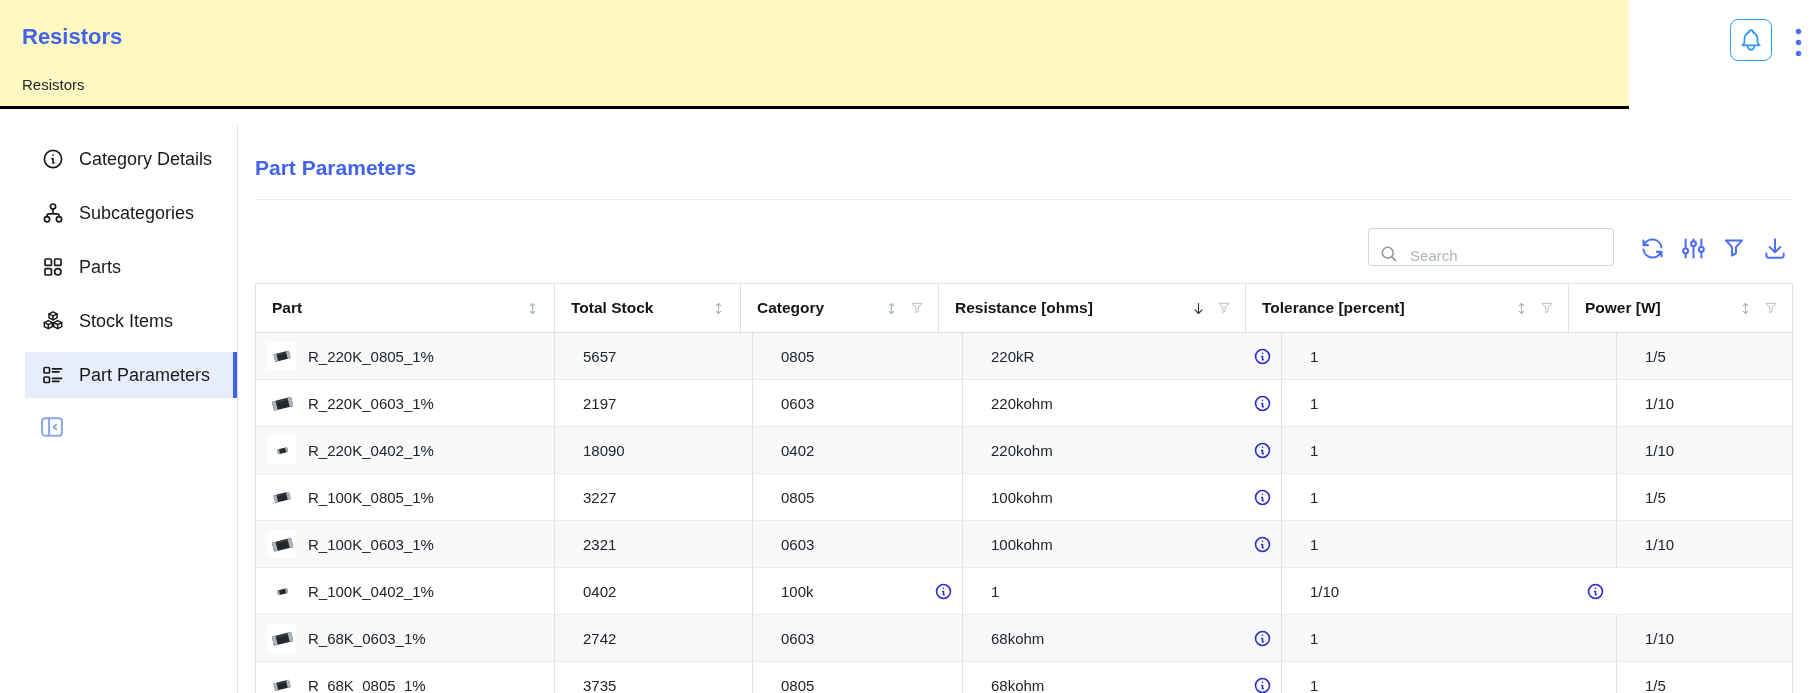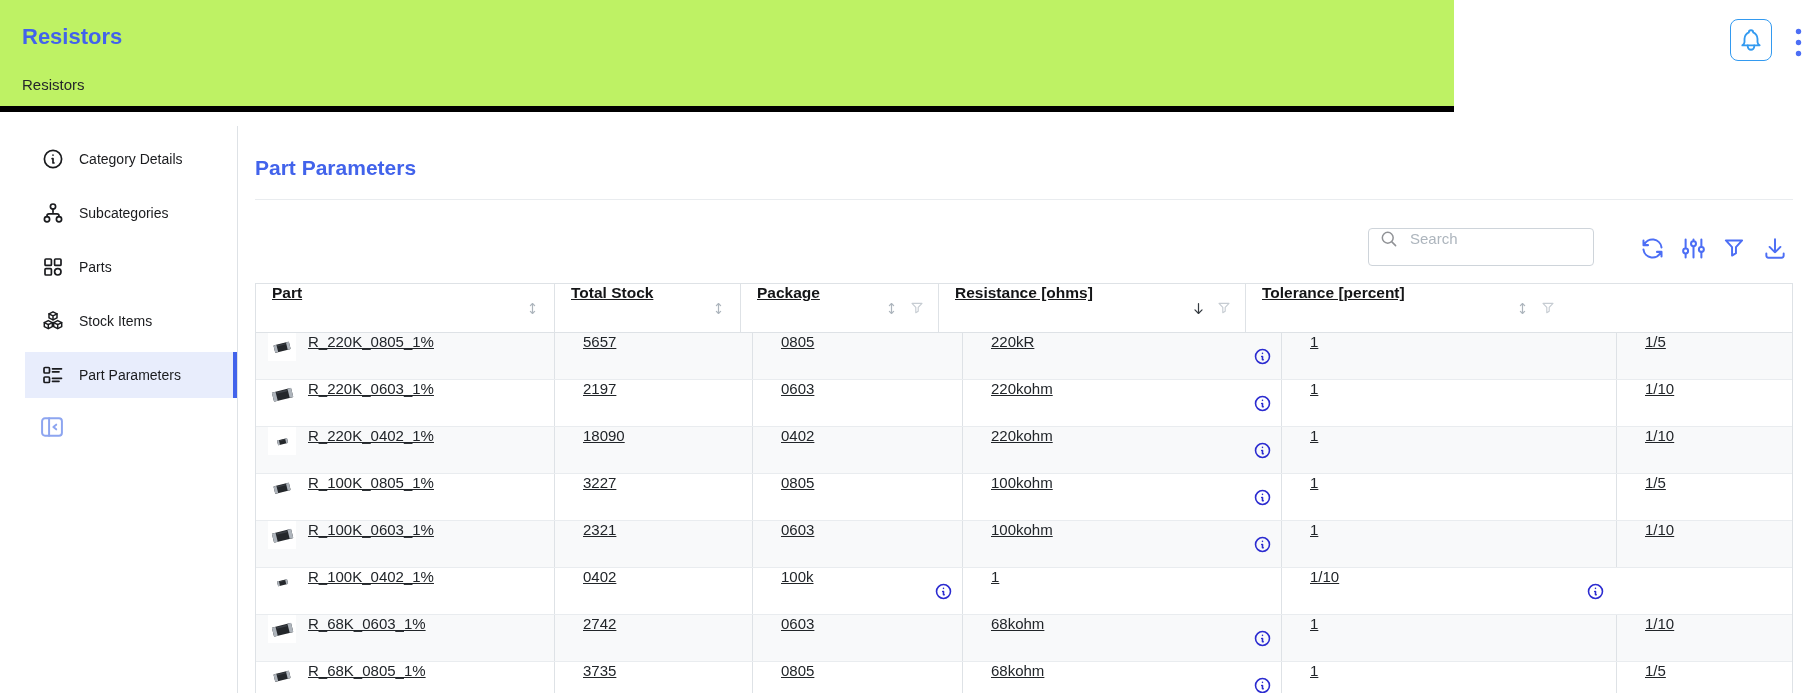--- a/index.html
+++ b/index.html
@@ -2,58 +2,58 @@
 <html><head>
 <meta charset="utf-8">
 <style>
   html,body{margin:0;padding:0;background:#fff;}
   body{width:1817px;height:693px;overflow:hidden;position:relative;
        font-family:"Liberation Sans","DejaVu Sans",sans-serif;color:#1a1b1e;}
   .icn{display:inline-flex;align-items:center;justify-content:center;flex:0 0 auto;}
   .icn svg{display:block;}
 
   
-  .topbar{position:absolute;left:0;top:0;width:1454px;height:106px;background:#bef264;
-          border-bottom:6px solid #000000;}
+  .topbar{position:absolute;left:0;top:0;width:1629px;height:106px;background:#fef9c3;
+          border-bottom:3px solid #000000;}
   .page-title{position:absolute;left:22px;top:24px;margin:0;font-size:22px;font-weight:700;color:#4263eb;}
   .breadcrumb{position:absolute;left:22px;top:76px;font-size:15px;color:#25262b;cursor:pointer;background:none;border:none;padding:0;}
   .bell-btn{position:absolute;left:1730px;top:19px;width:42px;height:42px;background:#fff;
             border:1px solid #339af0;border-radius:8px;display:flex;align-items:center;justify-content:center;cursor:pointer;}
   .dots-btn{position:absolute;left:1789px;top:24px;width:18px;height:36px;background:none;border:none;
             display:flex;align-items:center;justify-content:center;cursor:pointer;}
 
   
   .side-divider{position:absolute;left:237px;top:126px;bottom:0;width:1px;background:#dee2e6;}
   .sidebar{position:absolute;left:25px;top:136px;width:212px;display:flex;flex-direction:column;gap:8px;}
   .side-item{position:relative;height:46px;display:flex;align-items:center;padding-left:16px;cursor:pointer;background:transparent;}
   .side-item.active{background:#e8edfc;}
   .side-item .active-bar{position:absolute;right:0;top:0;bottom:0;width:4px;background:#4263eb;}
-  .side-label{margin-left:14px;font-size:14px;color:#1a1b1e;white-space:nowrap;}
+  .side-label{margin-left:14px;font-size:18px;color:#1a1b1e;white-space:nowrap;}
   .collapse-btn{position:absolute;left:37px;top:413px;width:30px;height:30px;background:none;border:none;padding:0;cursor:pointer;color:#8da5f0;}
 
   
   .panel-title{position:absolute;left:255px;top:156px;margin:0;font-size:21px;font-weight:700;color:#4263eb;}
   .title-divider{position:absolute;left:255px;top:199px;width:1538px;height:1px;background:#e9ecef;}
 
-  .search-box{position:absolute;left:1368px;top:228px;width:226px;height:38px;border:1px solid #ced4da;
-              border-radius:4px;background:#fff;display:flex;align-items:flex-start;padding:0 10px;box-sizing:border-box;}
+  .search-box{position:absolute;left:1368px;top:228px;width:246px;height:38px;border:1px solid #ced4da;
+              border-radius:4px;background:#fff;display:flex;align-items:flex-end;padding:0 10px;box-sizing:border-box;}
   .search-box input{border:none;outline:none;flex:1;margin-left:8px;font-size:15px;color:#1a1b1e;
                     font-family:"Liberation Sans","DejaVu Sans",sans-serif;background:transparent;min-width:0;}
   .search-box input::placeholder{color:#adb5bd;}
   .toolbar{position:absolute;left:1638px;top:234px;display:flex;gap:13px;align-items:center;}
   .tool-btn{width:28px;height:28px;background:none;border:none;padding:0;cursor:pointer;color:#4c6ef5;
             display:flex;align-items:center;justify-content:center;}
 
   
   .table{position:absolute;left:255px;top:283px;width:1538px;border:1px solid #dee2e6;box-sizing:border-box;background:#fff;}
   .tr{display:grid;grid-template-columns:299px 186px 198px 307px 323px 223px;}
   .thead .tr{height:48px;border-bottom:1px solid #dee2e6;background:#fff;}
   .tbody .tr{height:46px;border-bottom:1px solid #e9ecef;gap:12px;}
   .tbody .tr:nth-child(odd){background:#f8f9fa;}
-  .th,.td{display:flex;border-right:1px solid #dee2e6;box-sizing:border-box;overflow:hidden;text-decoration:underline;}
+  .th,.td{display:flex;align-items:center;border-right:1px solid #dee2e6;box-sizing:border-box;overflow:hidden;}
   .th:last-child,.td:last-child{border-right:none;}
   .th{padding:0 13px 0 16px;cursor:pointer;}
   .th .th-label{font-size:15.5px;font-weight:700;color:#141517;white-space:nowrap;}
   .th .th-spacer{flex:1;}
   .th .icn{margin-left:9px;}
   .td{padding:0 12px 0 16px;font-size:15px;color:#212529;}
   .td.part-cell{padding-left:12px;}
   .td.part-cell .thumb{width:28px;height:28px;display:flex;align-items:center;justify-content:center;margin-right:12px;background:#fff;}
   .td.part-cell .thumb svg{display:block;}
   .td .cell-spacer{flex:1;}
@@ -218,21 +218,21 @@
         <div class="th">
           <span class="th-label">Total Stock</span>
           <span class="th-spacer"></span>
           <span class="icn">
             <svg width="17" height="17" viewBox="0 0 24 24" fill="none" stroke="#adb5bd" stroke-width="1.7" stroke-linecap="round" stroke-linejoin="round">
               <path d="M12 5v14M9 8l3-3l3 3M9 16l3 3l3-3"></path>
             </svg>
           </span>
         </div>
         <div class="th">
-          <span class="th-label">Package</span>
+          <span class="th-label">Category</span>
           <span class="th-spacer"></span>
           <span class="icn">
             <svg width="17" height="17" viewBox="0 0 24 24" fill="none" stroke="#adb5bd" stroke-width="1.7" stroke-linecap="round" stroke-linejoin="round">
               <path d="M12 5v14M9 8l3-3l3 3M9 16l3 3l3-3"></path>
             </svg>
           </span>
           <span class="icn">
             <svg width="16" height="16" viewBox="0 0 24 24" fill="none" stroke="#c6ccd2" stroke-width="1.7" stroke-linecap="round" stroke-linejoin="round">
               <path d="M4.5 5h15l-5.7 6.2v5.6l-3.6 2.2v-7.8z"></path>
             </svg>
@@ -259,20 +259,34 @@
             <svg width="17" height="17" viewBox="0 0 24 24" fill="none" stroke="#adb5bd" stroke-width="1.7" stroke-linecap="round" stroke-linejoin="round">
               <path d="M12 5v14M9 8l3-3l3 3M9 16l3 3l3-3"></path>
             </svg>
           </span>
           <span class="icn">
             <svg width="16" height="16" viewBox="0 0 24 24" fill="none" stroke="#c6ccd2" stroke-width="1.7" stroke-linecap="round" stroke-linejoin="round">
               <path d="M4.5 5h15l-5.7 6.2v5.6l-3.6 2.2v-7.8z"></path>
             </svg>
           </span>
         </div>
+        <div class="th">
+          <span class="th-label">Power [W]</span>
+          <span class="th-spacer"></span>
+          <span class="icn">
+            <svg width="17" height="17" viewBox="0 0 24 24" fill="none" stroke="#adb5bd" stroke-width="1.7" stroke-linecap="round" stroke-linejoin="round">
+              <path d="M12 5v14M9 8l3-3l3 3M9 16l3 3l3-3"></path>
+            </svg>
+          </span>
+          <span class="icn">
+            <svg width="16" height="16" viewBox="0 0 24 24" fill="none" stroke="#c6ccd2" stroke-width="1.7" stroke-linecap="round" stroke-linejoin="round">
+              <path d="M4.5 5h15l-5.7 6.2v5.6l-3.6 2.2v-7.8z"></path>
+            </svg>
+          </span>
+        </div>
       </div>
     </div>
   <div class="tbody" id="tbody">
       <div class="tr">
         <div class="td part-cell">
           <span class="thumb">
             <svg width="20" height="20" viewBox="0 0 24 24">
               <g transform="rotate(-14 12 12)">
                 <rect x="2.5" y="7.8" width="19" height="9" rx="0.8" fill="#24272b"></rect>
                 <rect x="2.5" y="7.8" width="3.6" height="9" fill="#aeb4bb"></rect>

